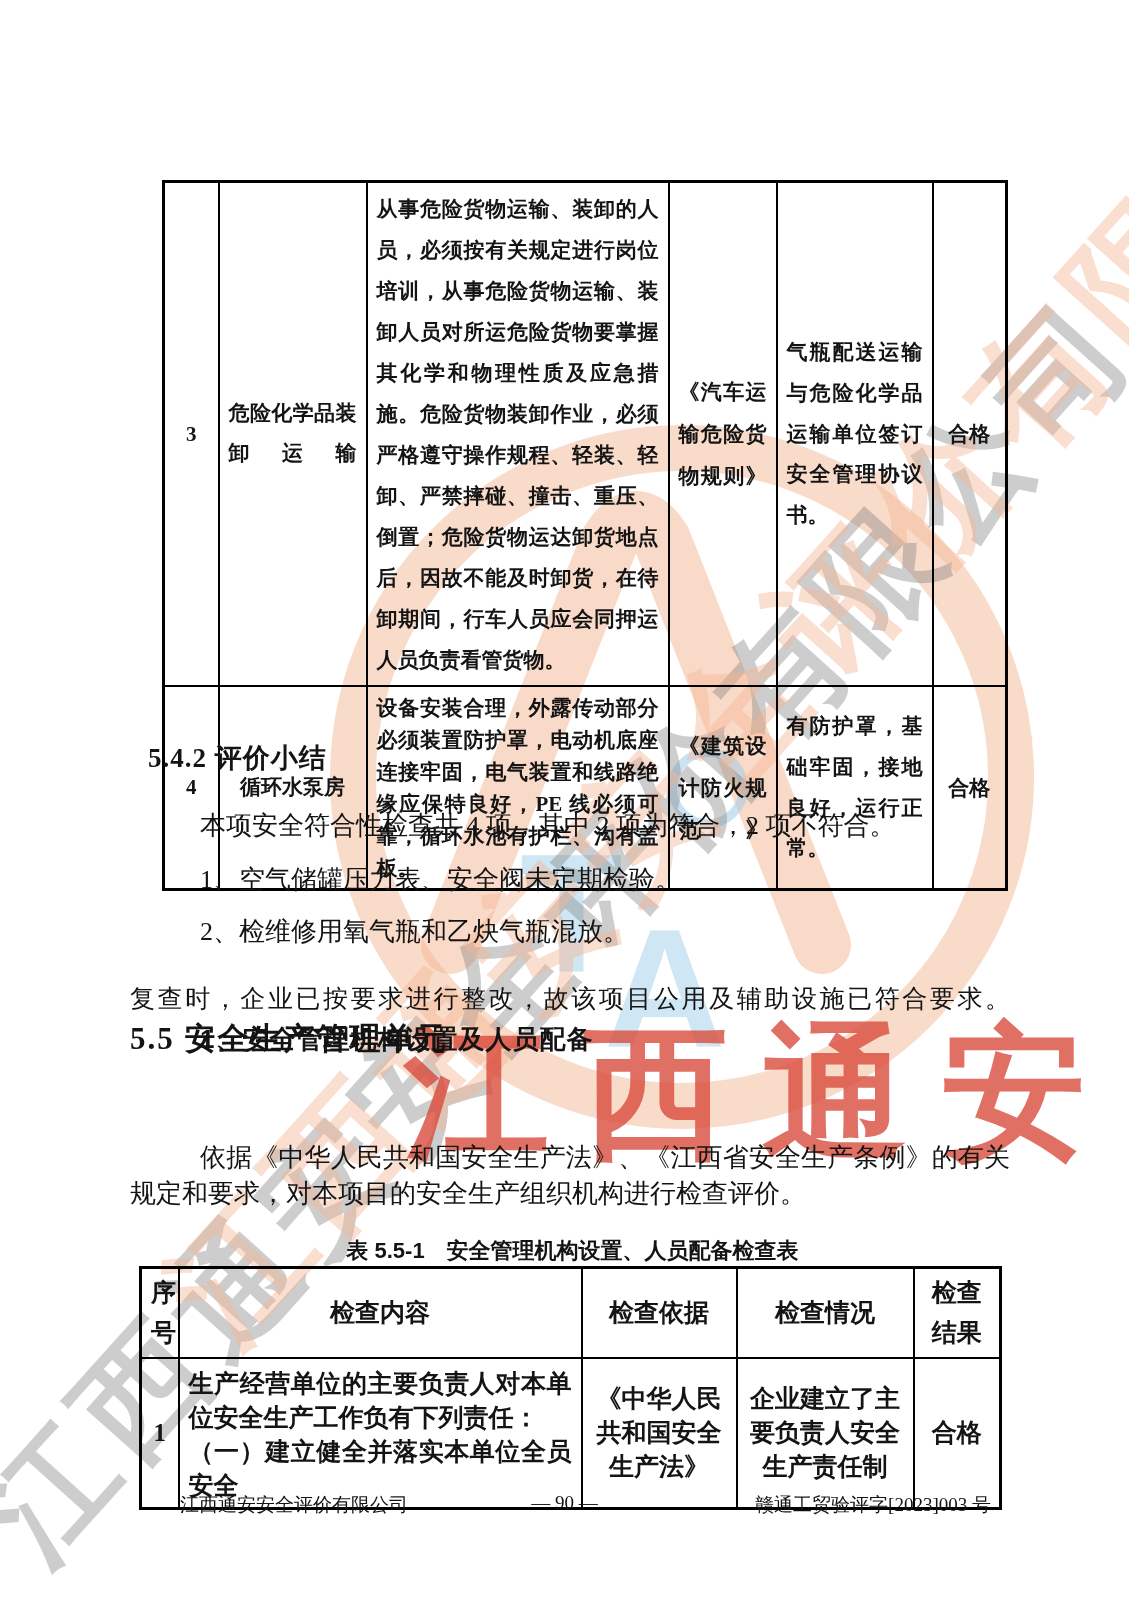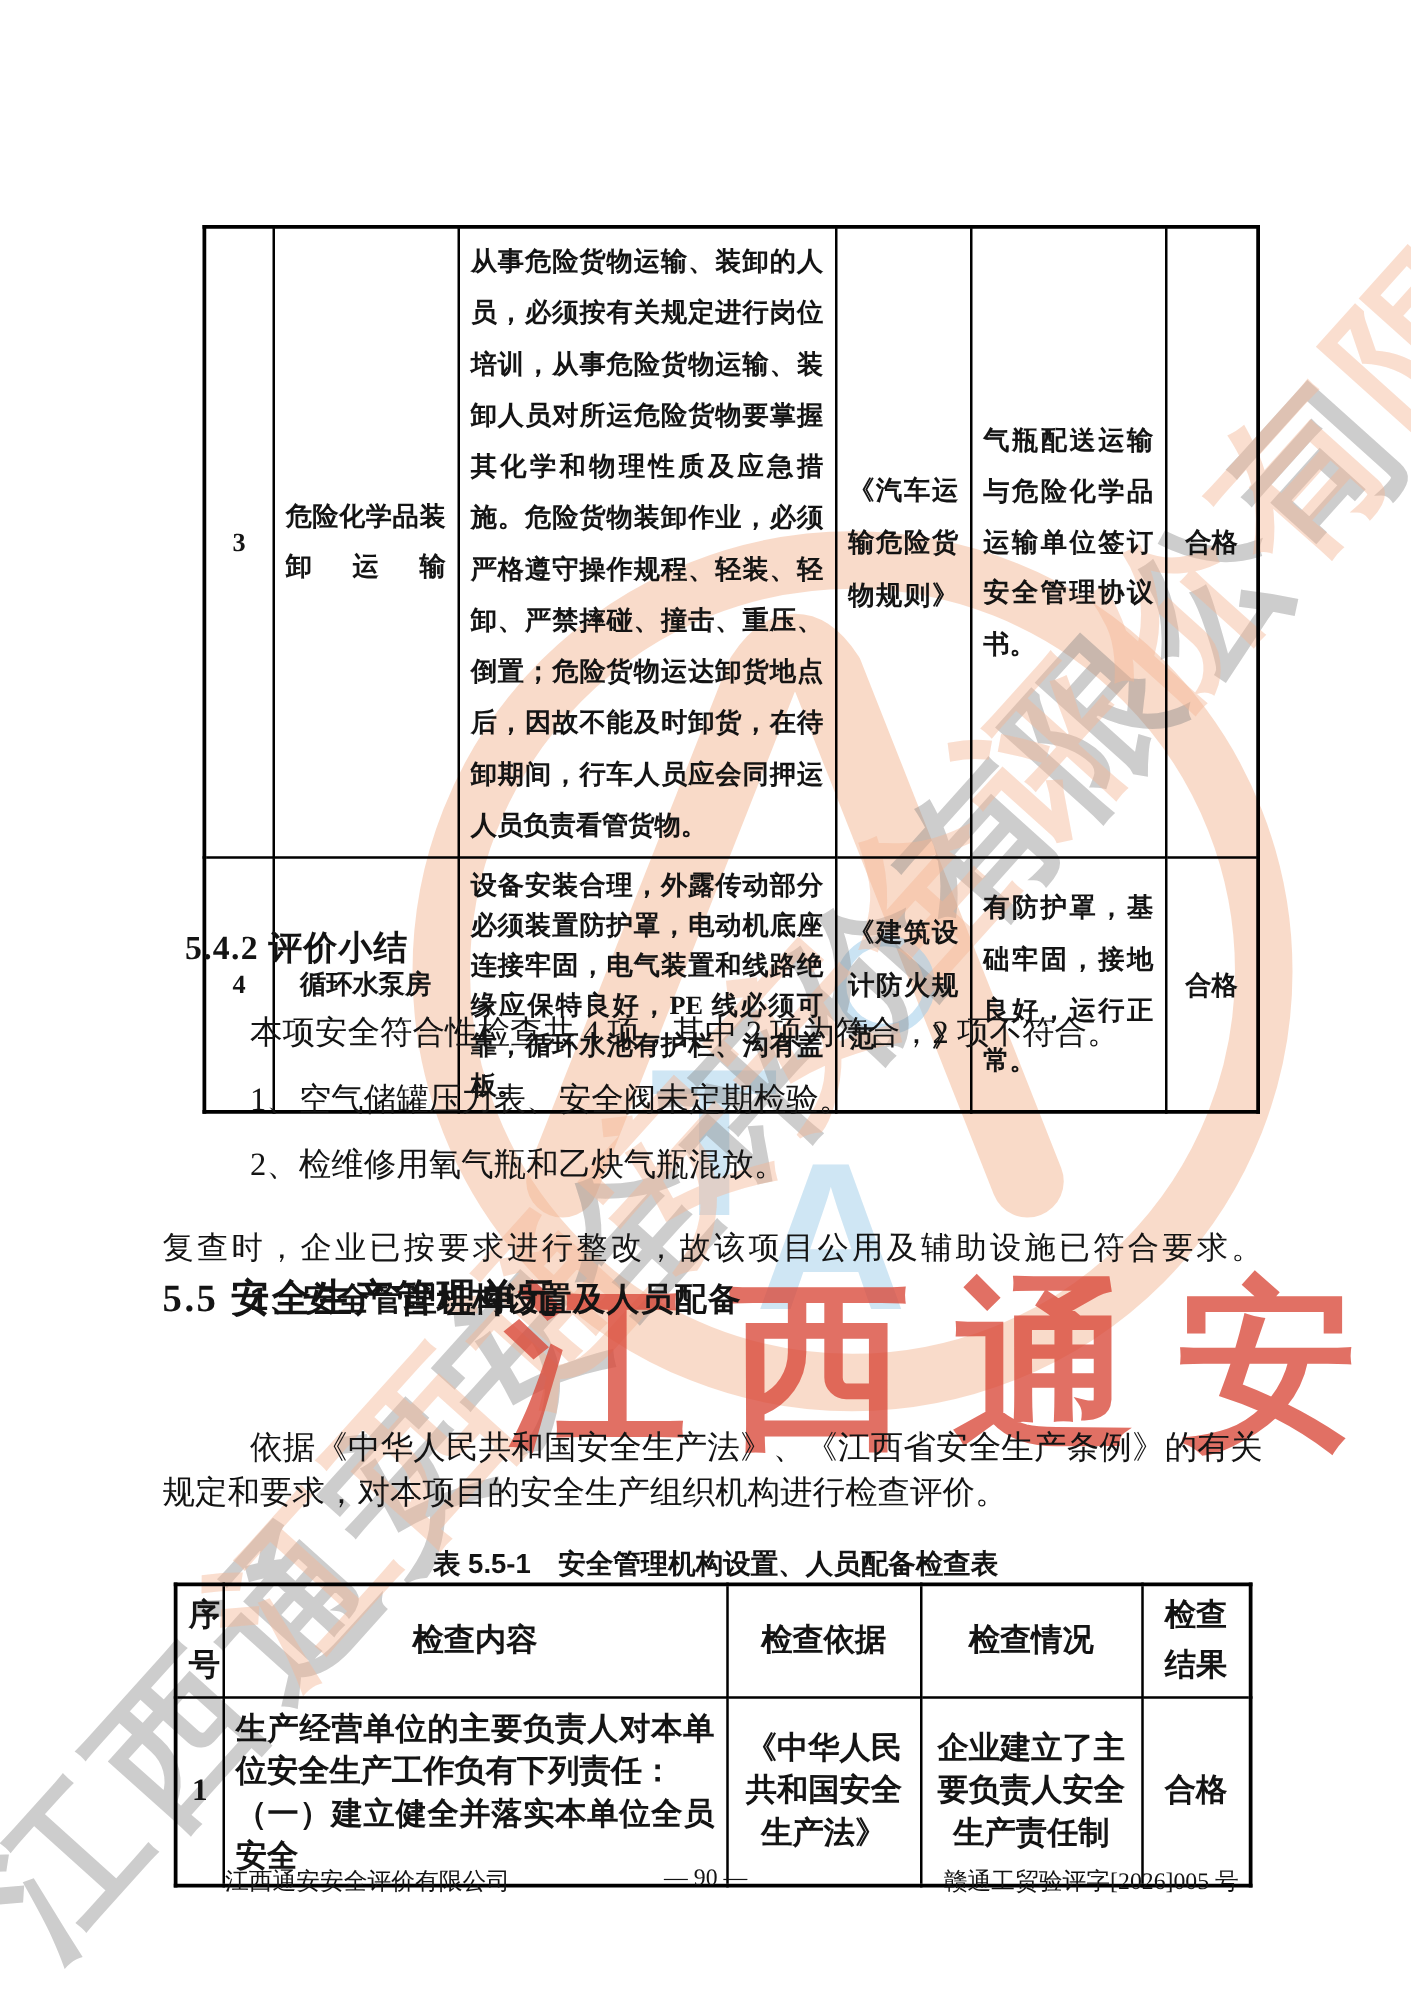--- a/index.html
+++ b/index.html
@@ -194,16 +194,16 @@
 （一）建立健全并落实本单位全员安全</td>
           <td class="c-mid">《中华人民共和国安全生产法》</td>
           <td class="c-mid">企业建立了主要负责人安全生产责任制</td>
           <td class="c-mid">合格</td>
         </tr>
       </tbody>
     </table>
 
     <div class="footer f-center">— 90 —</div>
     <div class="footer f-left">江西通安安全评价有限公司</div>
-    <div class="footer f-right">赣通工贸验评字[2026]005 号</div>
+    <div class="footer f-right">赣通工贸验评字[2023]003 号</div>
 
   </div>
 </div>
 
 </body></html>

